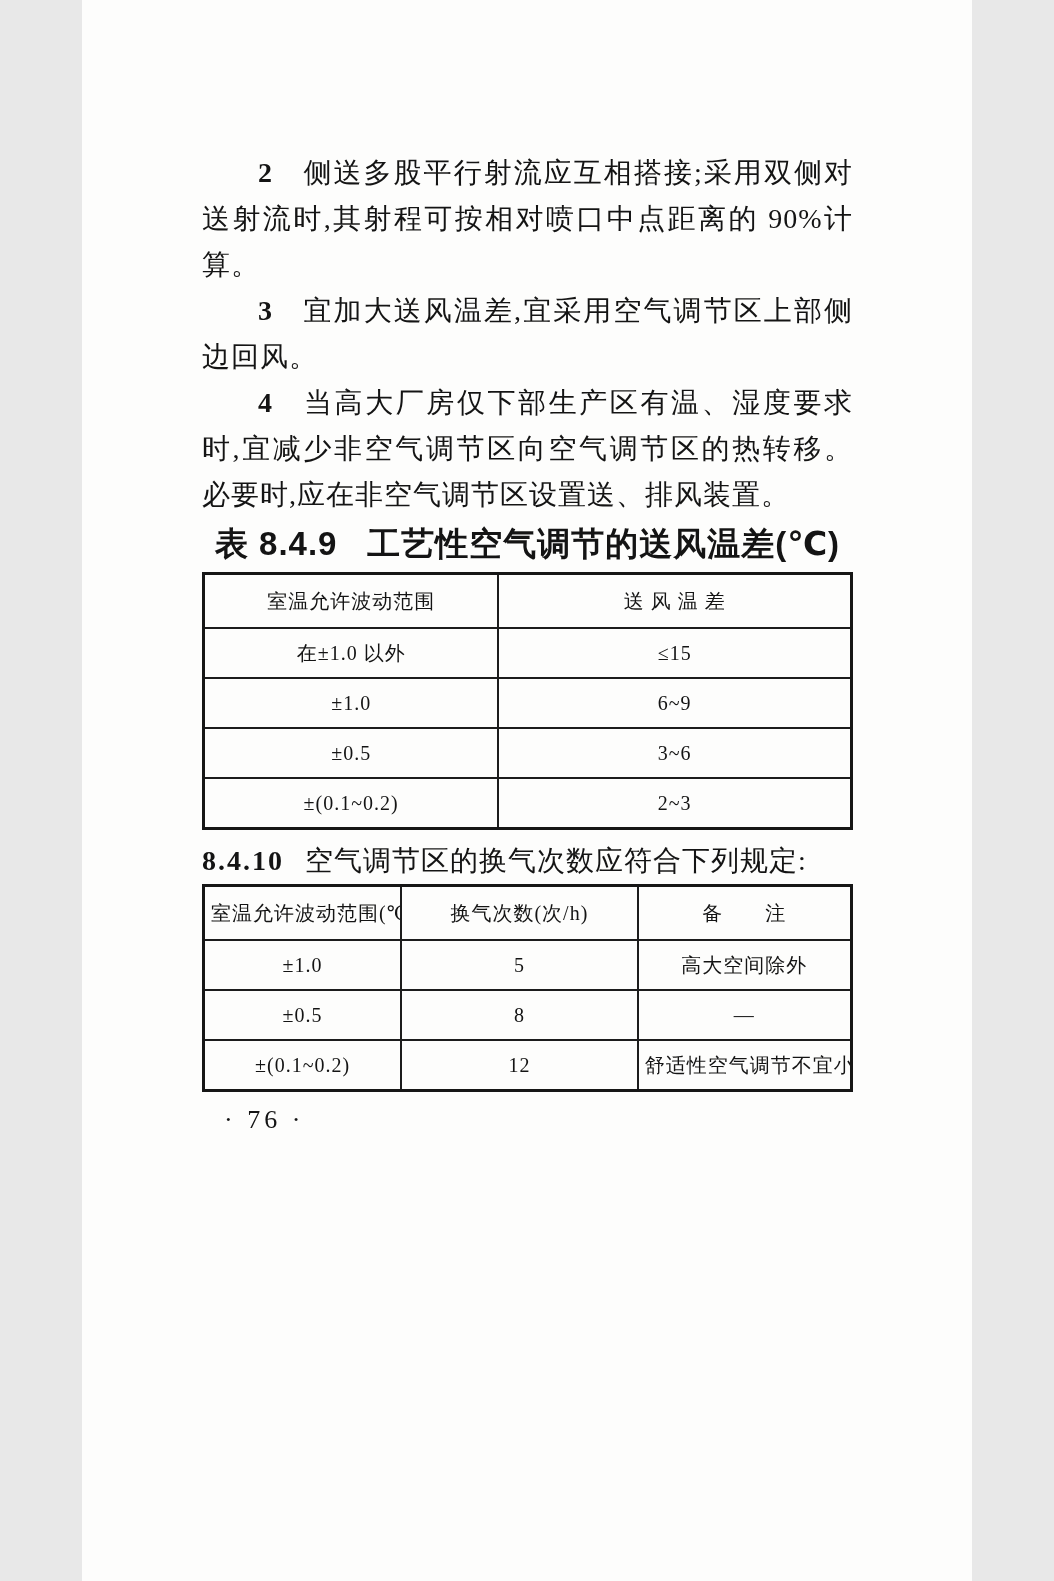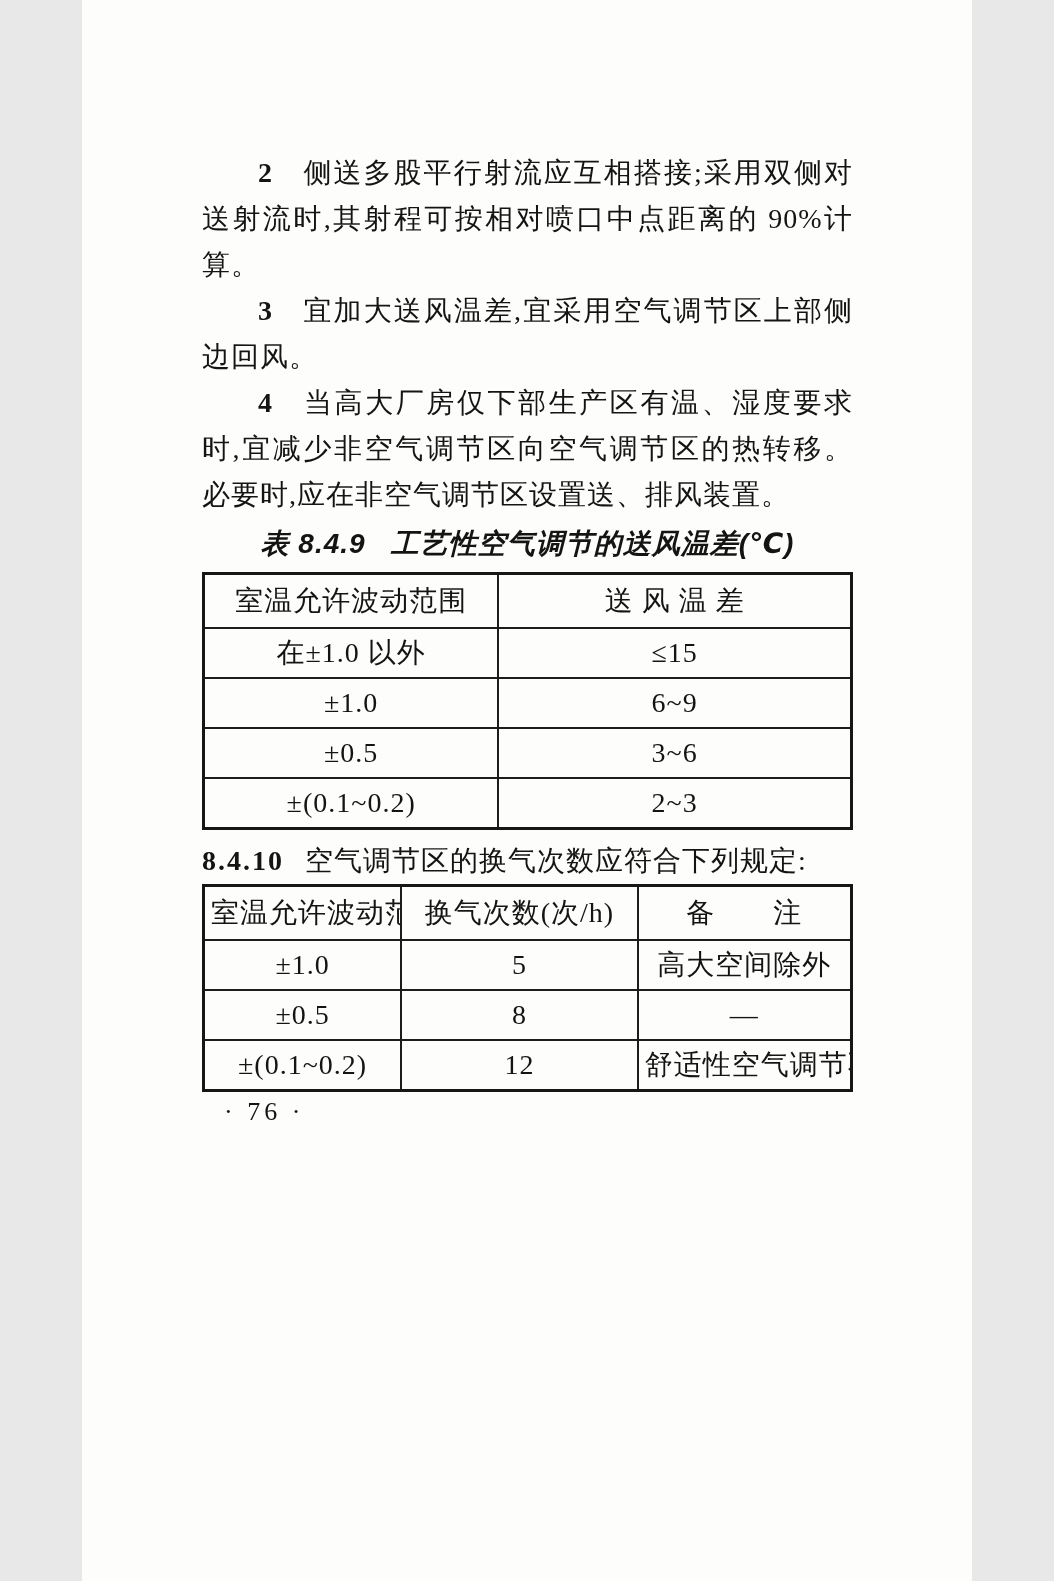--- a/index.html
+++ b/index.html
@@ -23,51 +23,50 @@
     line-height:46px;
     text-align:justify;
     text-justify:inter-character;
     letter-spacing:1px;
   }
   .para.indent{text-indent:2em;}
   .item-num{font-weight:bold;margin-right:1.05em;}
   .sec-num{font-weight:bold;margin-right:0.75em;letter-spacing:2px;}
   .caption{
     margin:4px 0 6px 0;
-    font-size:28px;
+    font-size:33px;
     line-height:44px;
     text-align:center;
     font-weight:bold;
     font-family:"Liberation Sans","DejaVu Sans",sans-serif;
     letter-spacing:1px;
-    font-style:italic;
   }
   .caption .cap-no{margin-right:0.9em;}
   table.doc-table{
     width:100%;
     border-collapse:collapse;
     table-layout:fixed;
     border:3px solid #161616;
   }
   table.doc-table th, table.doc-table td{
     border:2px solid #1c1c1c;
     height:48px;
     padding:0 6px;
     text-align:center;
     vertical-align:middle;
     font-weight:normal;
-    font-size:28px;
+    font-size:20px;
     font-family:"Liberation Serif","DejaVu Serif",serif;
     letter-spacing:1px;
     overflow:hidden;
     white-space:nowrap;
   }
   table.doc-table thead th{height:52px;}
   .footer{
-    margin-top:0;
+    margin-top:8px;
     padding-left:22px;
     font-size:26px;
     line-height:40px;
     letter-spacing:4px;
   }
   .gap-sm{height:8px;}
 </style>
 </head>
 <body>
 

